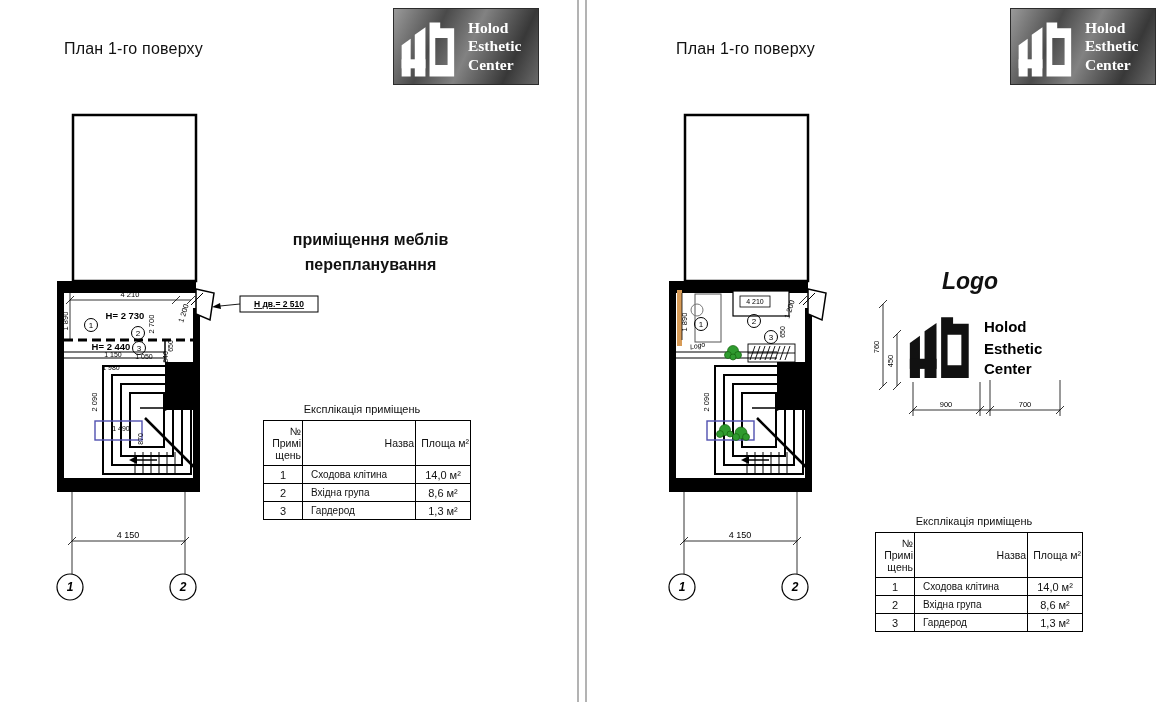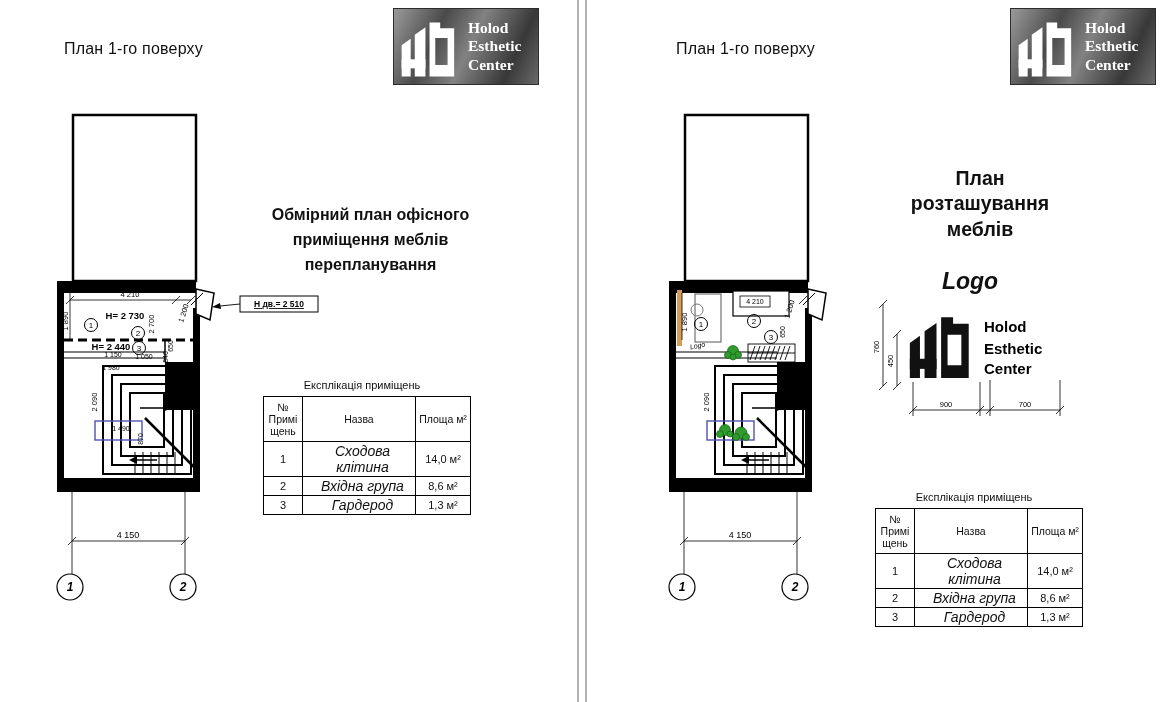--- a/index.html
+++ b/index.html
@@ -10,29 +10,29 @@
   .badge{position:absolute;width:146px;height:77px;box-sizing:border-box;
          background:linear-gradient(115deg,#9a9a9a 0%,#4a4a4a 30%,#828282 52%,#383838 80%,#6a6a6a 100%);
          border:1px solid #2c2c2c;display:flex;align-items:center;padding:4px 6px;}
   .badge-text{color:#fff;font-family:"Liberation Serif",serif;font-weight:bold;
               font-size:15.5px;line-height:1.2;margin-left:4px;white-space:nowrap;}
   .note{position:absolute;text-align:center;font-weight:bold;font-size:16px;line-height:1.55;}
   .heading{position:absolute;text-align:center;font-weight:bold;font-size:19.5px;line-height:1.3;}
   .logo-caption{position:absolute;font-style:italic;font-weight:bold;font-size:23px;text-align:center;}
   .plan{position:absolute;}
   .explic{position:absolute;width:198px;}
-  .explic-title{text-align:center;font-size:11px;margin-bottom:5px;}
+  .explic-title{text-align:center;font-size:11px;margin-bottom:5px;margin-top:24px;}
   table.explic-t{border-collapse:collapse;width:100%;table-layout:fixed;}
   .explic-t th,.explic-t td{border:1px solid #000;}
-  .explic-t th{font-weight:normal;font-size:10.5px;height:44px;padding:0 1px;text-align:center;}
+  .explic-t th{font-weight:normal;font-size:10.5px;height:44px;padding:0 1px;text-align:right;}
   .explic-t .c-no{width:36px;}
   .explic-t .c-name{width:110px;border-radius:12px;}
   .explic-t .c-area{width:52px;}
   .explic-t td{height:15px;font-size:11px;text-align:center;vertical-align:middle;}
-  .explic-t td.name{font-style:italic;font-size:14px;text-align:center;padding-left:8px;}
+  .explic-t td.name{font-size:10px;text-align:left;padding-left:8px;}
   svg text{fill:#000;font-family:"Liberation Sans",sans-serif;}
   text.dim{font-size:7.5px;}
   text.dims{font-size:7px;}
   text.dimb{font-size:9.5px;font-weight:bold;}
   text.axisnum{font-size:12px;font-weight:bold;font-style:italic;}
   text.roomnum{font-size:8px;}
 </style>
 </head>
 <body>
 
@@ -53,21 +53,21 @@
       </g>
     </svg>
     <div class="badge-text">
       <span>Holod</span><br>
       <span>Esthetic</span><br>
       <span>Center</span>
     </div>
   </div>
 
   <div class="note" style="left:258px;top:203px;width:225px">
-    <span>Обмірний план офісного</span><br>
+    <br>
     <span>приміщення меблів</span><br>
     <span>перепланування</span>
   </div>
 
   <svg class="plan" style="left:45px;top:108px" width="290" height="510" viewBox="0 0 290 510">
     <g>
       <rect x="28" y="7" width="123" height="166" fill="#fff" stroke="#000" stroke-width="2.5"></rect>
       <rect x="12" y="173" width="139" height="12" fill="#000"></rect>
       <rect x="12" y="185" width="7" height="199" fill="#000"></rect>
       <rect x="12" y="370" width="143" height="14" fill="#000"></rect>
@@ -191,25 +191,20 @@
         <path fill-rule="evenodd" d="M36,8 L49,8 L49,15 L66,15 L66,74 L36,74 Z M43,27 L58,27 L58,60 L43,60 Z"></path>
       </g>
     </svg>
     <div class="badge-text">
       <span>Holod</span><br>
       <span>Esthetic</span><br>
       <span>Center</span>
     </div>
   </div>
 
-  <div class="heading" style="left:860px;top:166px;width:240px">
-    <span>План</span><br>
-    <span>розташування</span><br>
-    <span>меблів</span>
-  </div>
 
   <div class="logo-caption" style="left:870px;top:268px;width:200px">Logo</div>
 
   <svg class="plan" style="left:870px;top:298px" width="205" height="128" viewBox="0 0 205 128">
     <g transform="translate(38,12) scale(0.92)" fill="#111">
       <polygon points="2,36 13,28 13,74 2,74"></polygon>
       <polygon points="18,23 31,14 31,74 18,74"></polygon>
       <rect x="2" y="53" width="29" height="11"></rect>
       <path fill-rule="evenodd" d="M36,8 L49,8 L49,15 L66,15 L66,74 L36,74 Z M43,27 L58,27 L58,60 L43,60 Z"></path>
     </g>

